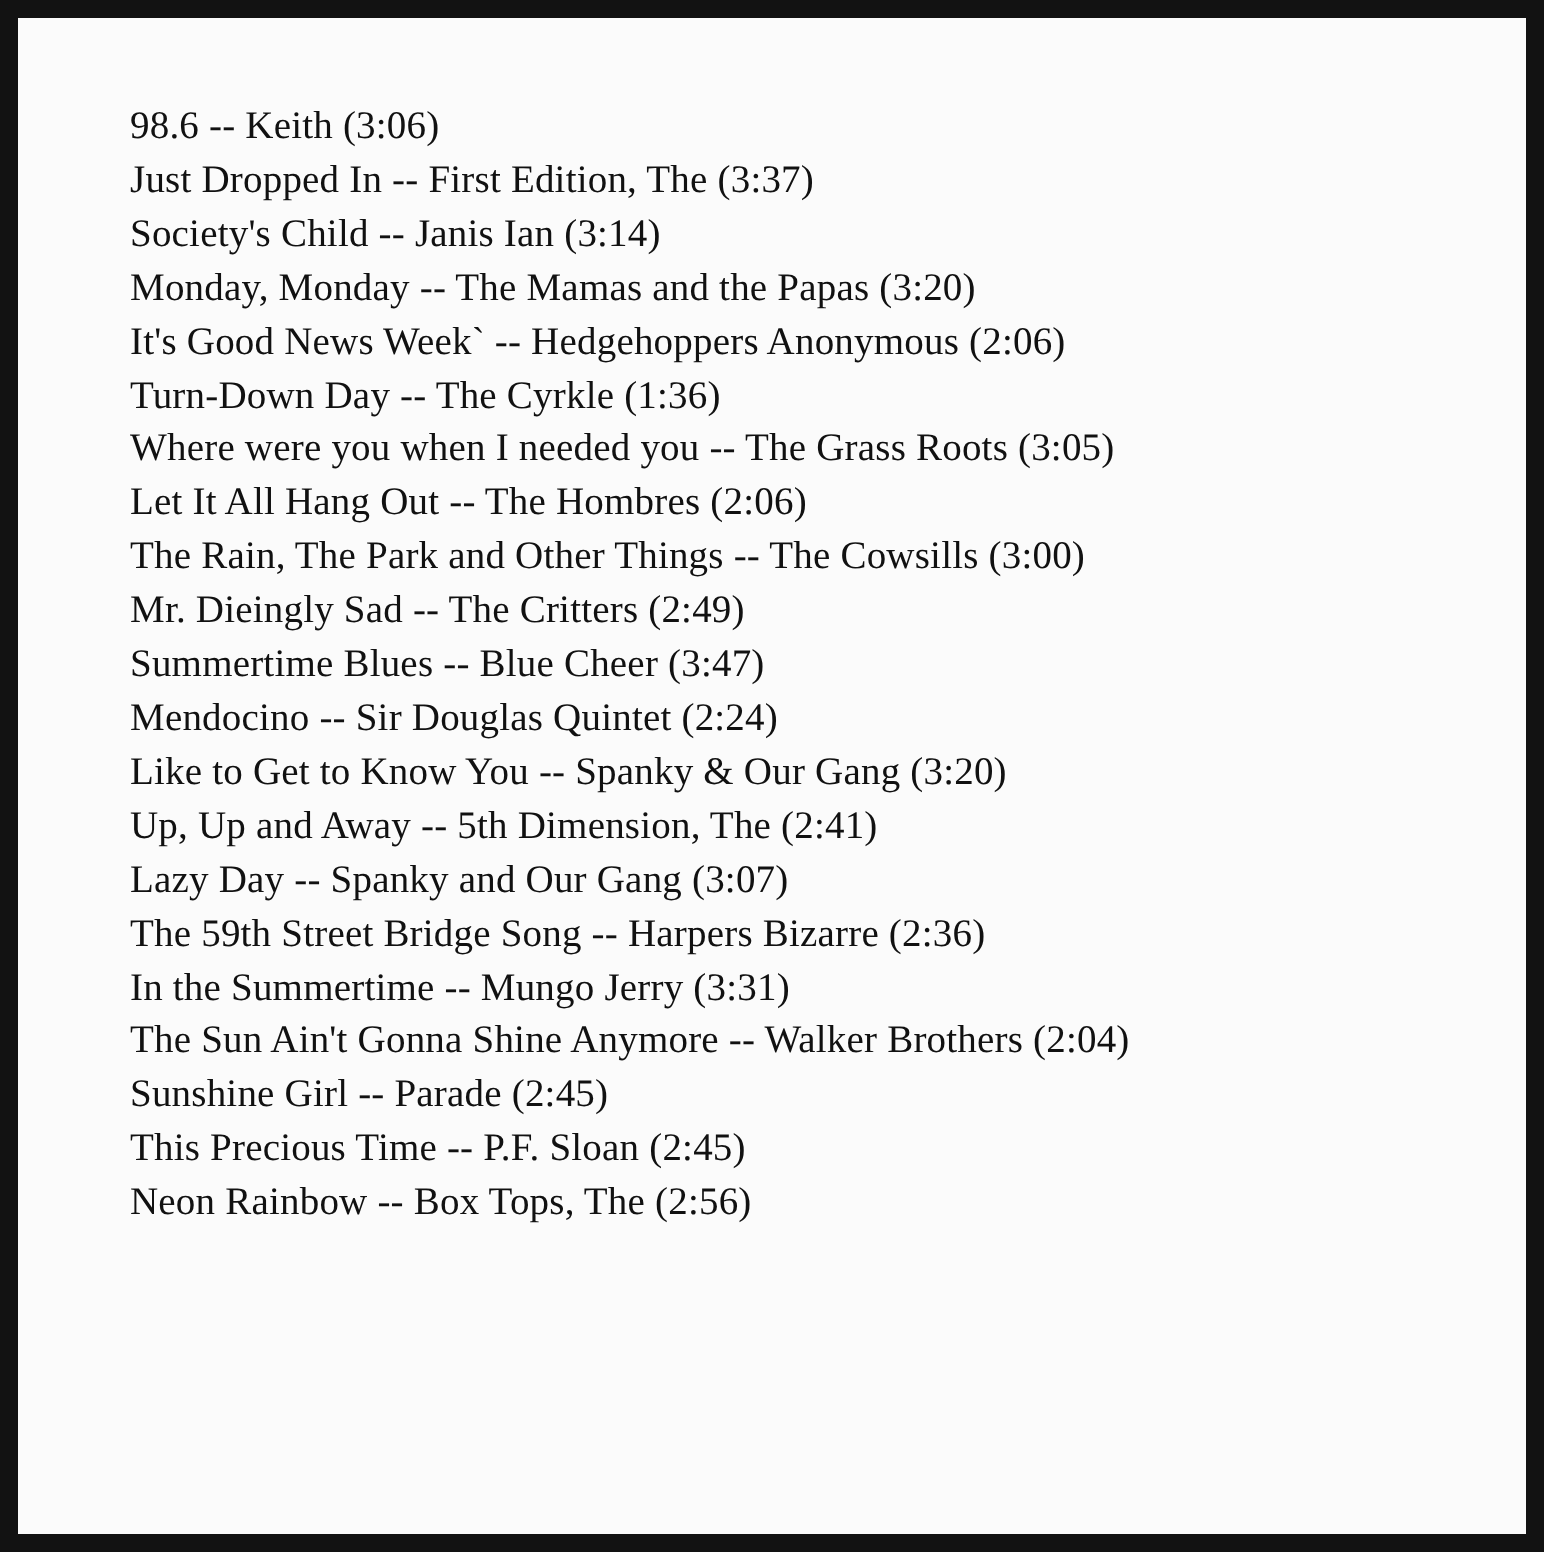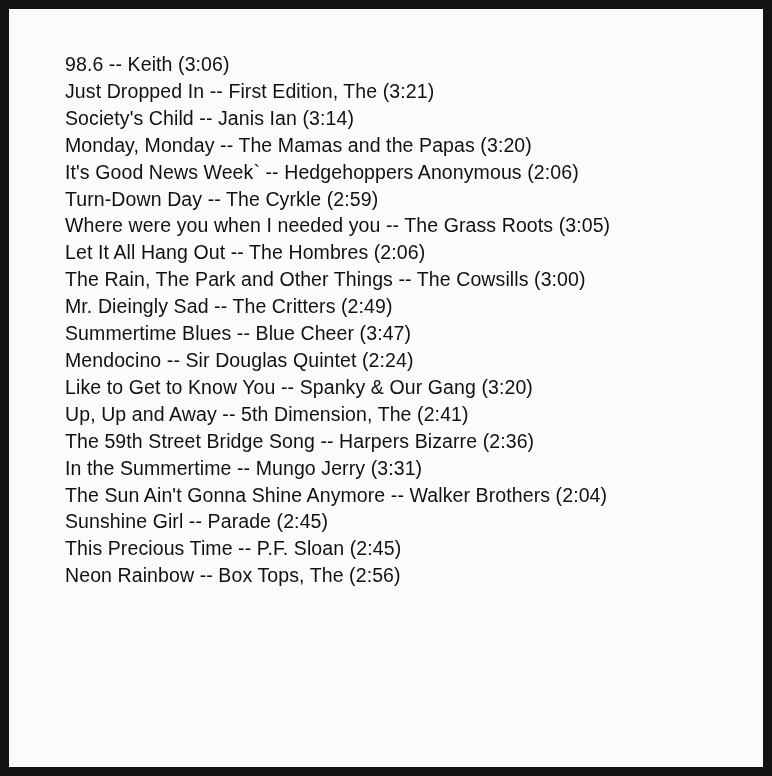--- a/index.html
+++ b/index.html
@@ -29,49 +29,50 @@
     bottom: 0;
     background: #fbfbfb;
   }
   #track-list {
     position: absolute;
     left: 56px;
     top: 42px;
     right: 8px;
   }
   .track-line {
-    font-family: Liberation Sans, sans-serif;
+    font-family: Liberation Serif, serif;
     font-size: 19.5px;
     line-height: 26.9px;
     color: #111111;
     white-space: nowrap;
     letter-spacing: 0.1px;
     -webkit-font-smoothing: none;
   }
 </style>
 </head>
 <body>
 
 <div id="page">
   <div id="sheet">
     <div id="track-list">
       <div class="track-line">98.6 -- Keith (3:06)</div>
-      <div class="track-line">Just Dropped In -- First Edition, The (3:21)</div>
+      <div class="track-line">Just Dropped In -- First Edition, The (3:37)</div>
       <div class="track-line">Society's Child -- Janis Ian (3:14)</div>
       <div class="track-line">Monday, Monday -- The Mamas and the Papas (3:20)</div>
       <div class="track-line">It's Good News Week` -- Hedgehoppers Anonymous (2:06)</div>
-      <div class="track-line">Turn-Down Day -- The Cyrkle (2:59)</div>
+      <div class="track-line">Turn-Down Day -- The Cyrkle (1:36)</div>
       <div class="track-line">Where were you when I needed you -- The Grass Roots (3:05)</div>
       <div class="track-line">Let It All Hang Out -- The Hombres (2:06)</div>
       <div class="track-line">The Rain, The Park and Other Things -- The Cowsills (3:00)</div>
       <div class="track-line">Mr. Dieingly Sad -- The Critters (2:49)</div>
       <div class="track-line">Summertime Blues -- Blue Cheer (3:47)</div>
       <div class="track-line">Mendocino -- Sir Douglas Quintet (2:24)</div>
       <div class="track-line">Like to Get to Know You -- Spanky &amp; Our Gang (3:20)</div>
       <div class="track-line">Up, Up and Away -- 5th Dimension, The (2:41)</div>
+      <div class="track-line">Lazy Day -- Spanky and Our Gang (3:07)</div>
       <div class="track-line">The 59th Street Bridge Song -- Harpers Bizarre (2:36)</div>
       <div class="track-line">In the Summertime -- Mungo Jerry (3:31)</div>
       <div class="track-line">The Sun Ain't Gonna Shine Anymore -- Walker Brothers (2:04)</div>
       <div class="track-line">Sunshine Girl -- Parade (2:45)</div>
       <div class="track-line">This Precious Time -- P.F. Sloan (2:45)</div>
       <div class="track-line">Neon Rainbow -- Box Tops, The (2:56)</div>
     </div>
   </div>
 </div>
 

